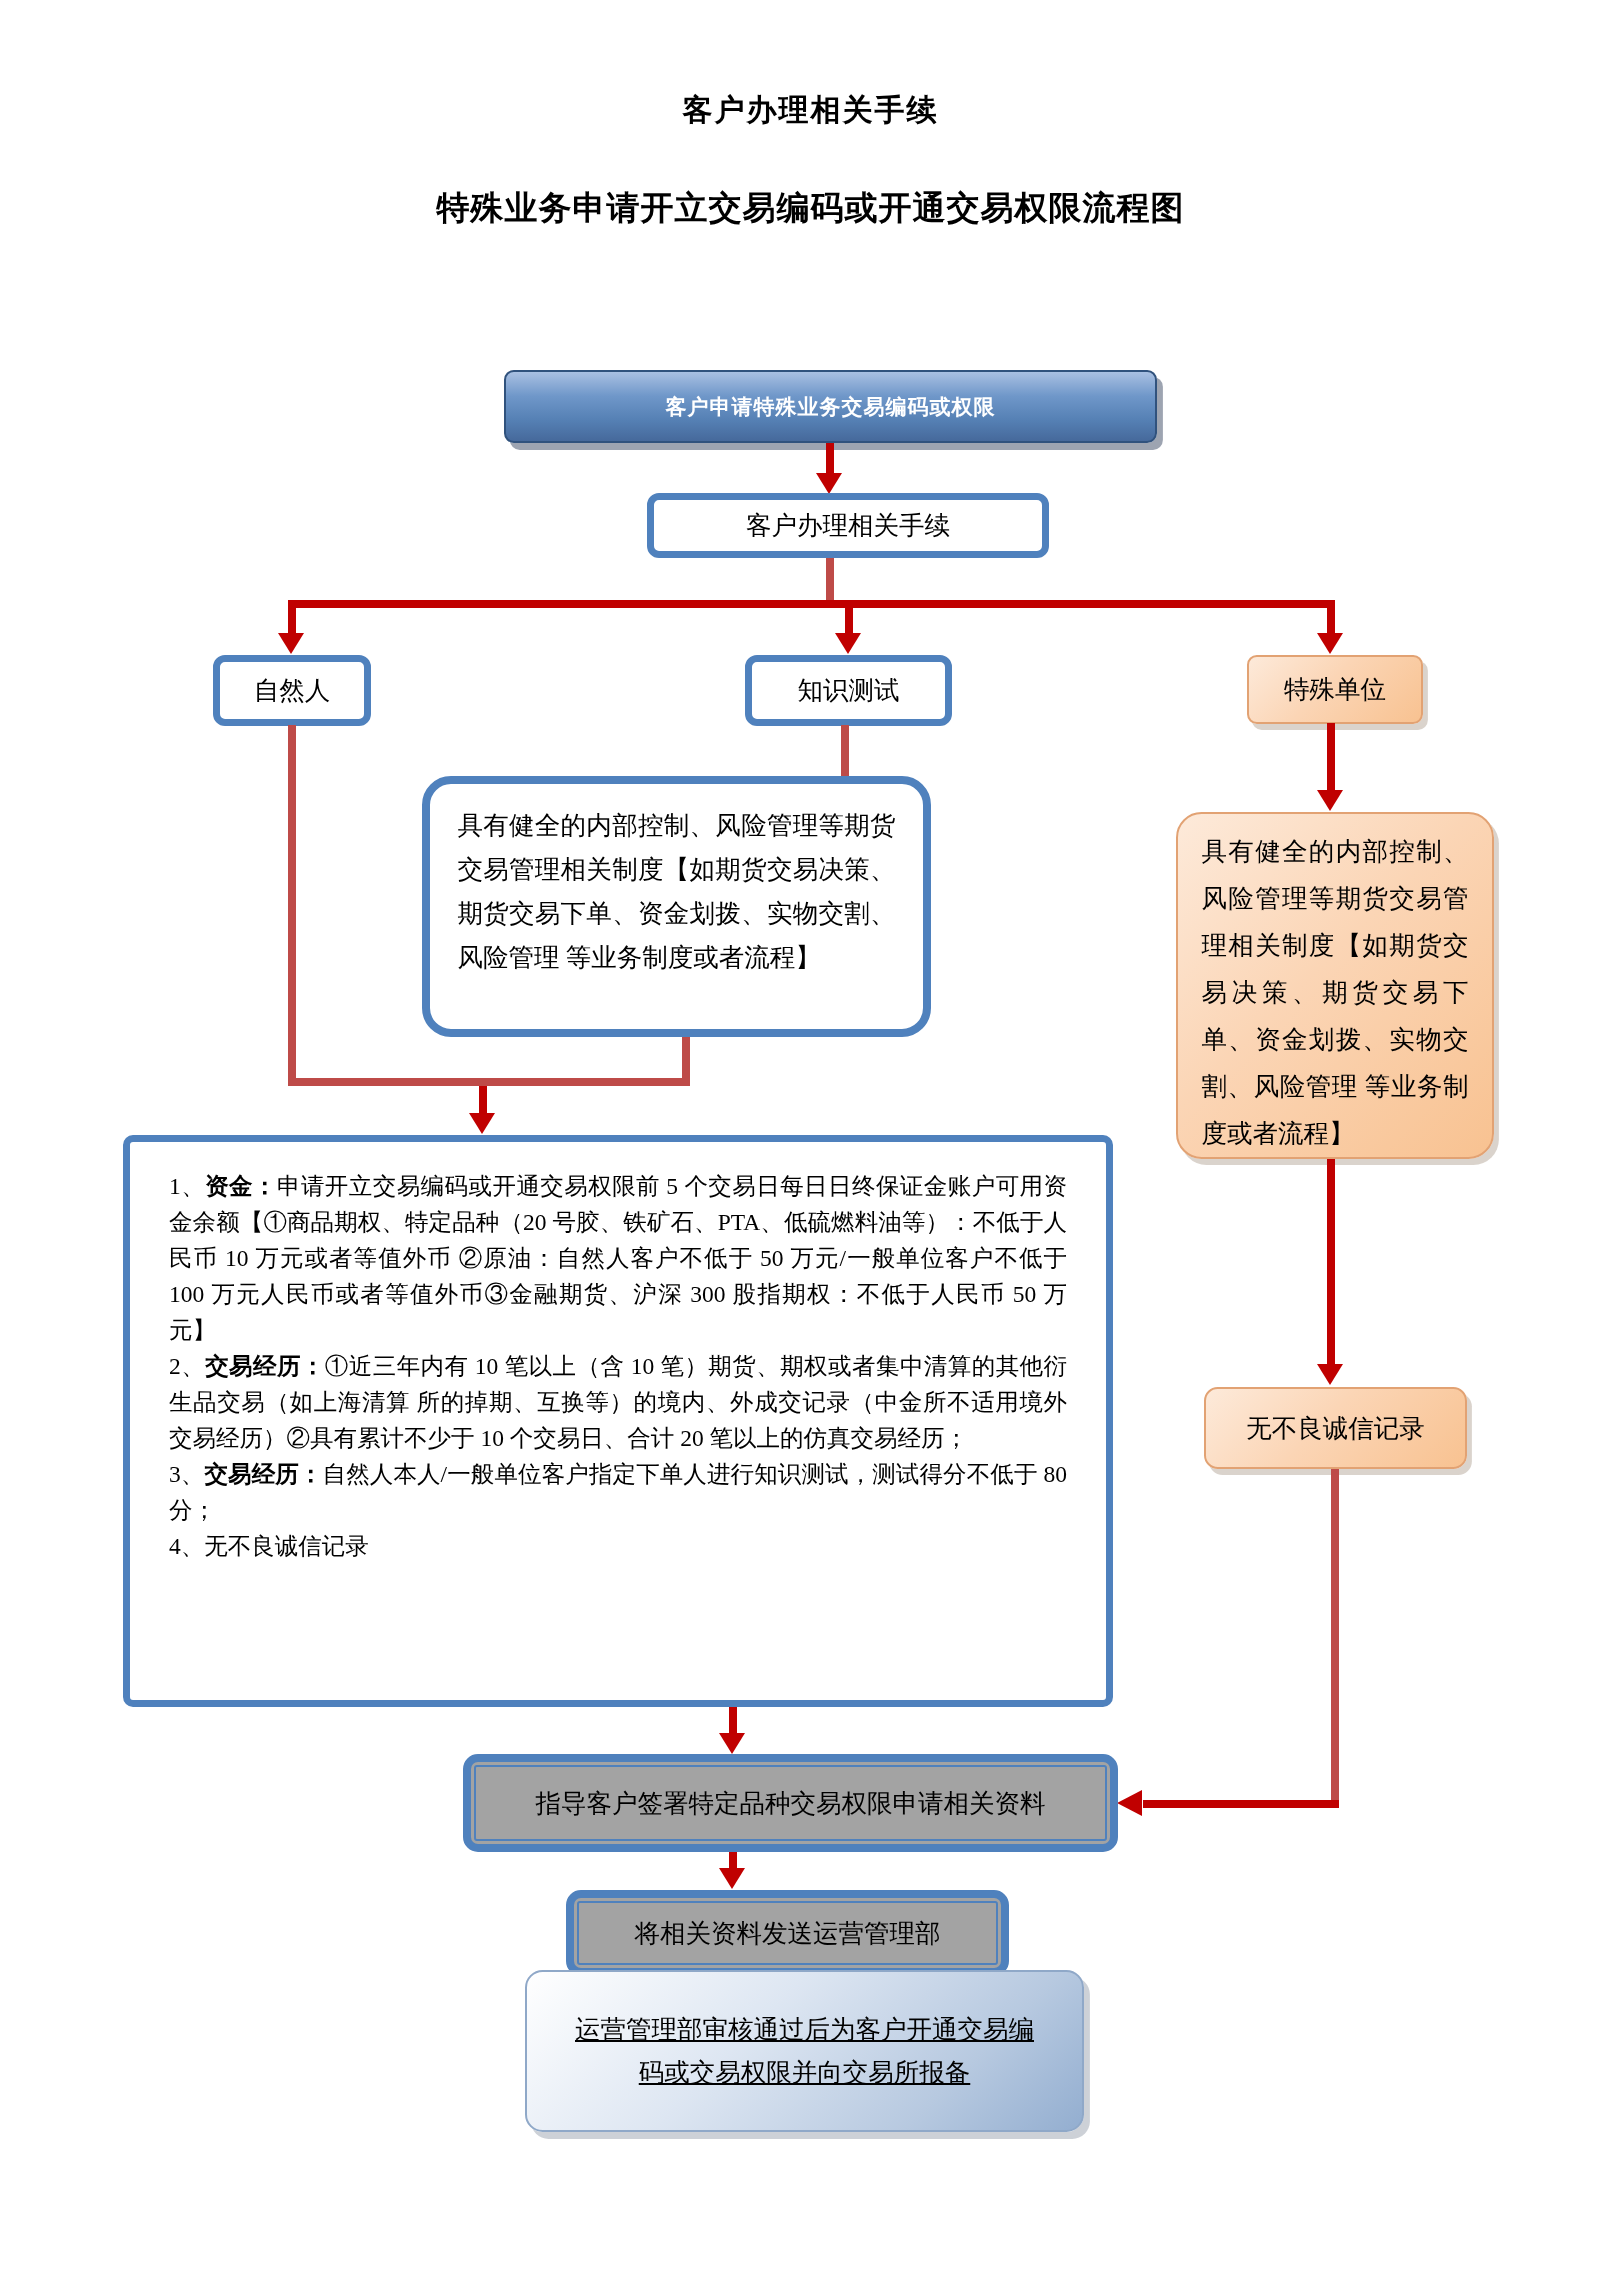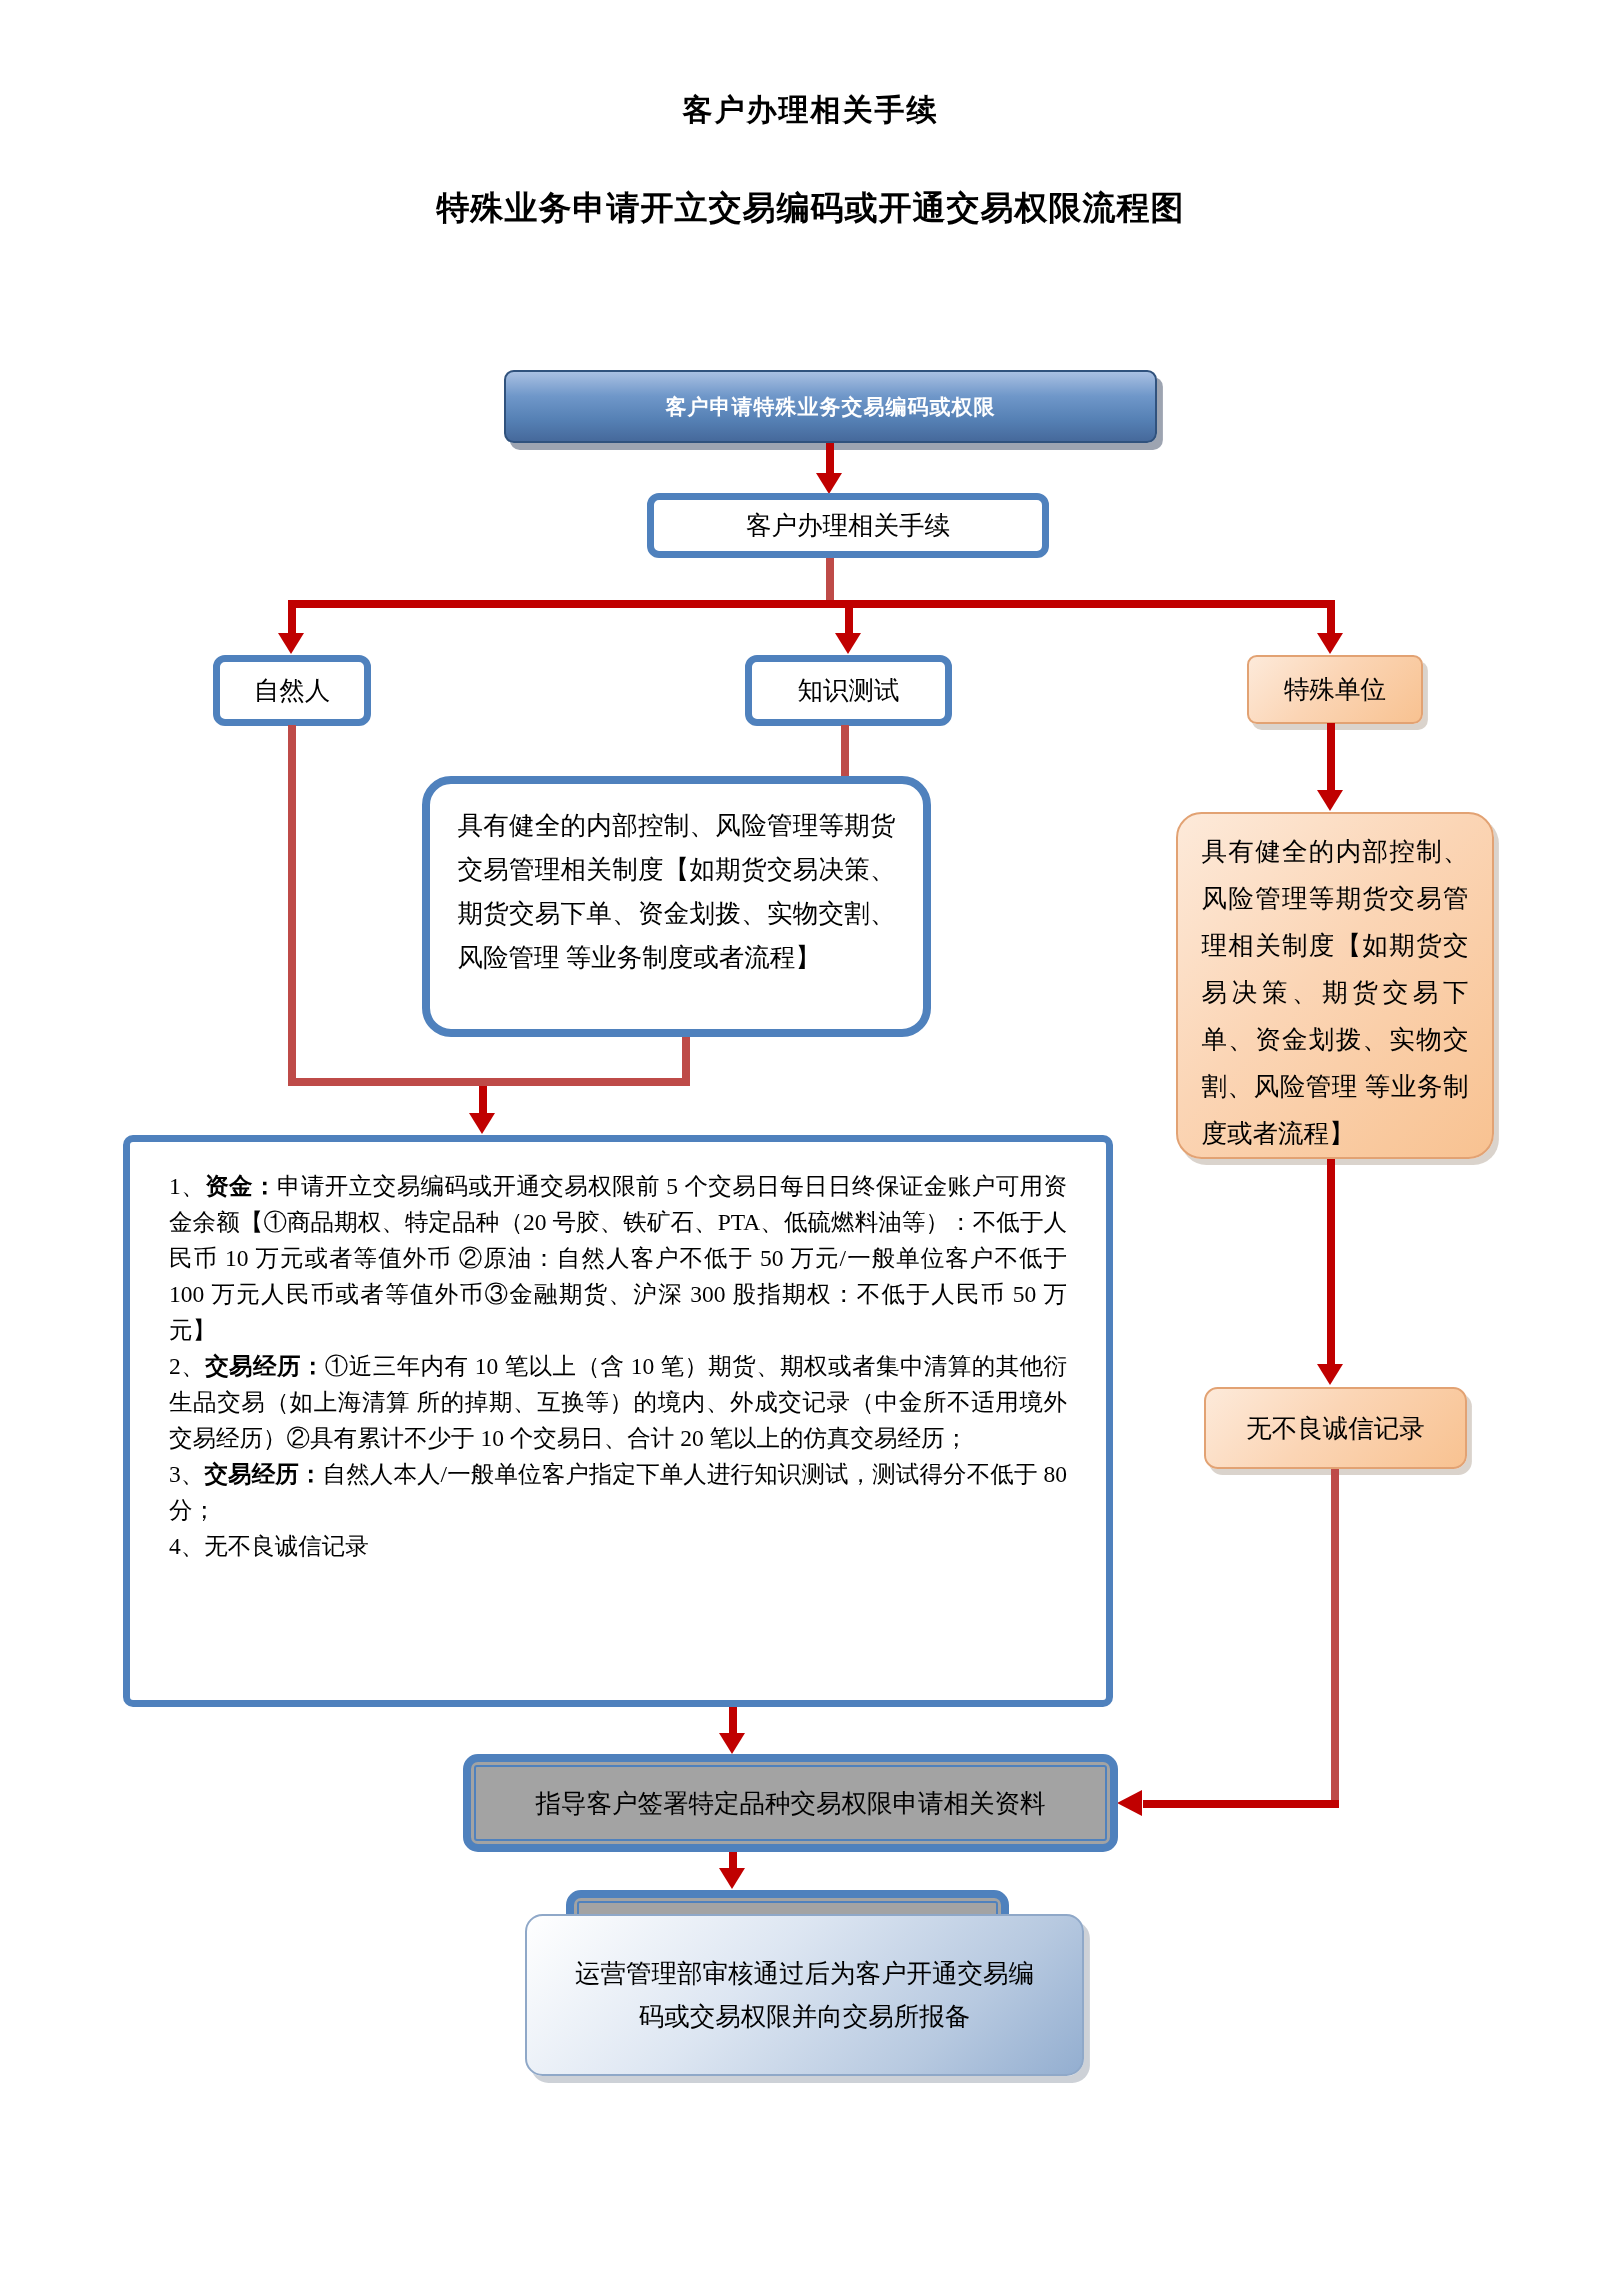--- a/index.html
+++ b/index.html
@@ -173,18 +173,18 @@
 
   <div class="double-outer" style="left:566px;top:1890px;width:443px;height:86px;">
     <div class="double-inner">
       <span>将相关资料发送运营管理部</span>
     </div>
   </div>
 
   <div class="stem c-bright" style="left:729px;top:1976px;height:19.6px;"></div>
   <div class="head-down" style="left:719px;top:1996px;"></div>
 
-  <div class="node grad-steel" style="left:525px;top:1914px;width:559px;height:162px;padding:0 47px;">
+  <div class="node grad-steel" style="left:525px;top:1970px;width:559px;height:162px;padding:0 47px;text-decoration:underline;">
     <span>运营管理部审核通过后为客户开通交易编码或交易权限并向交易所报备</span>
   </div>
 
 </div>
 
 
 </body></html>

